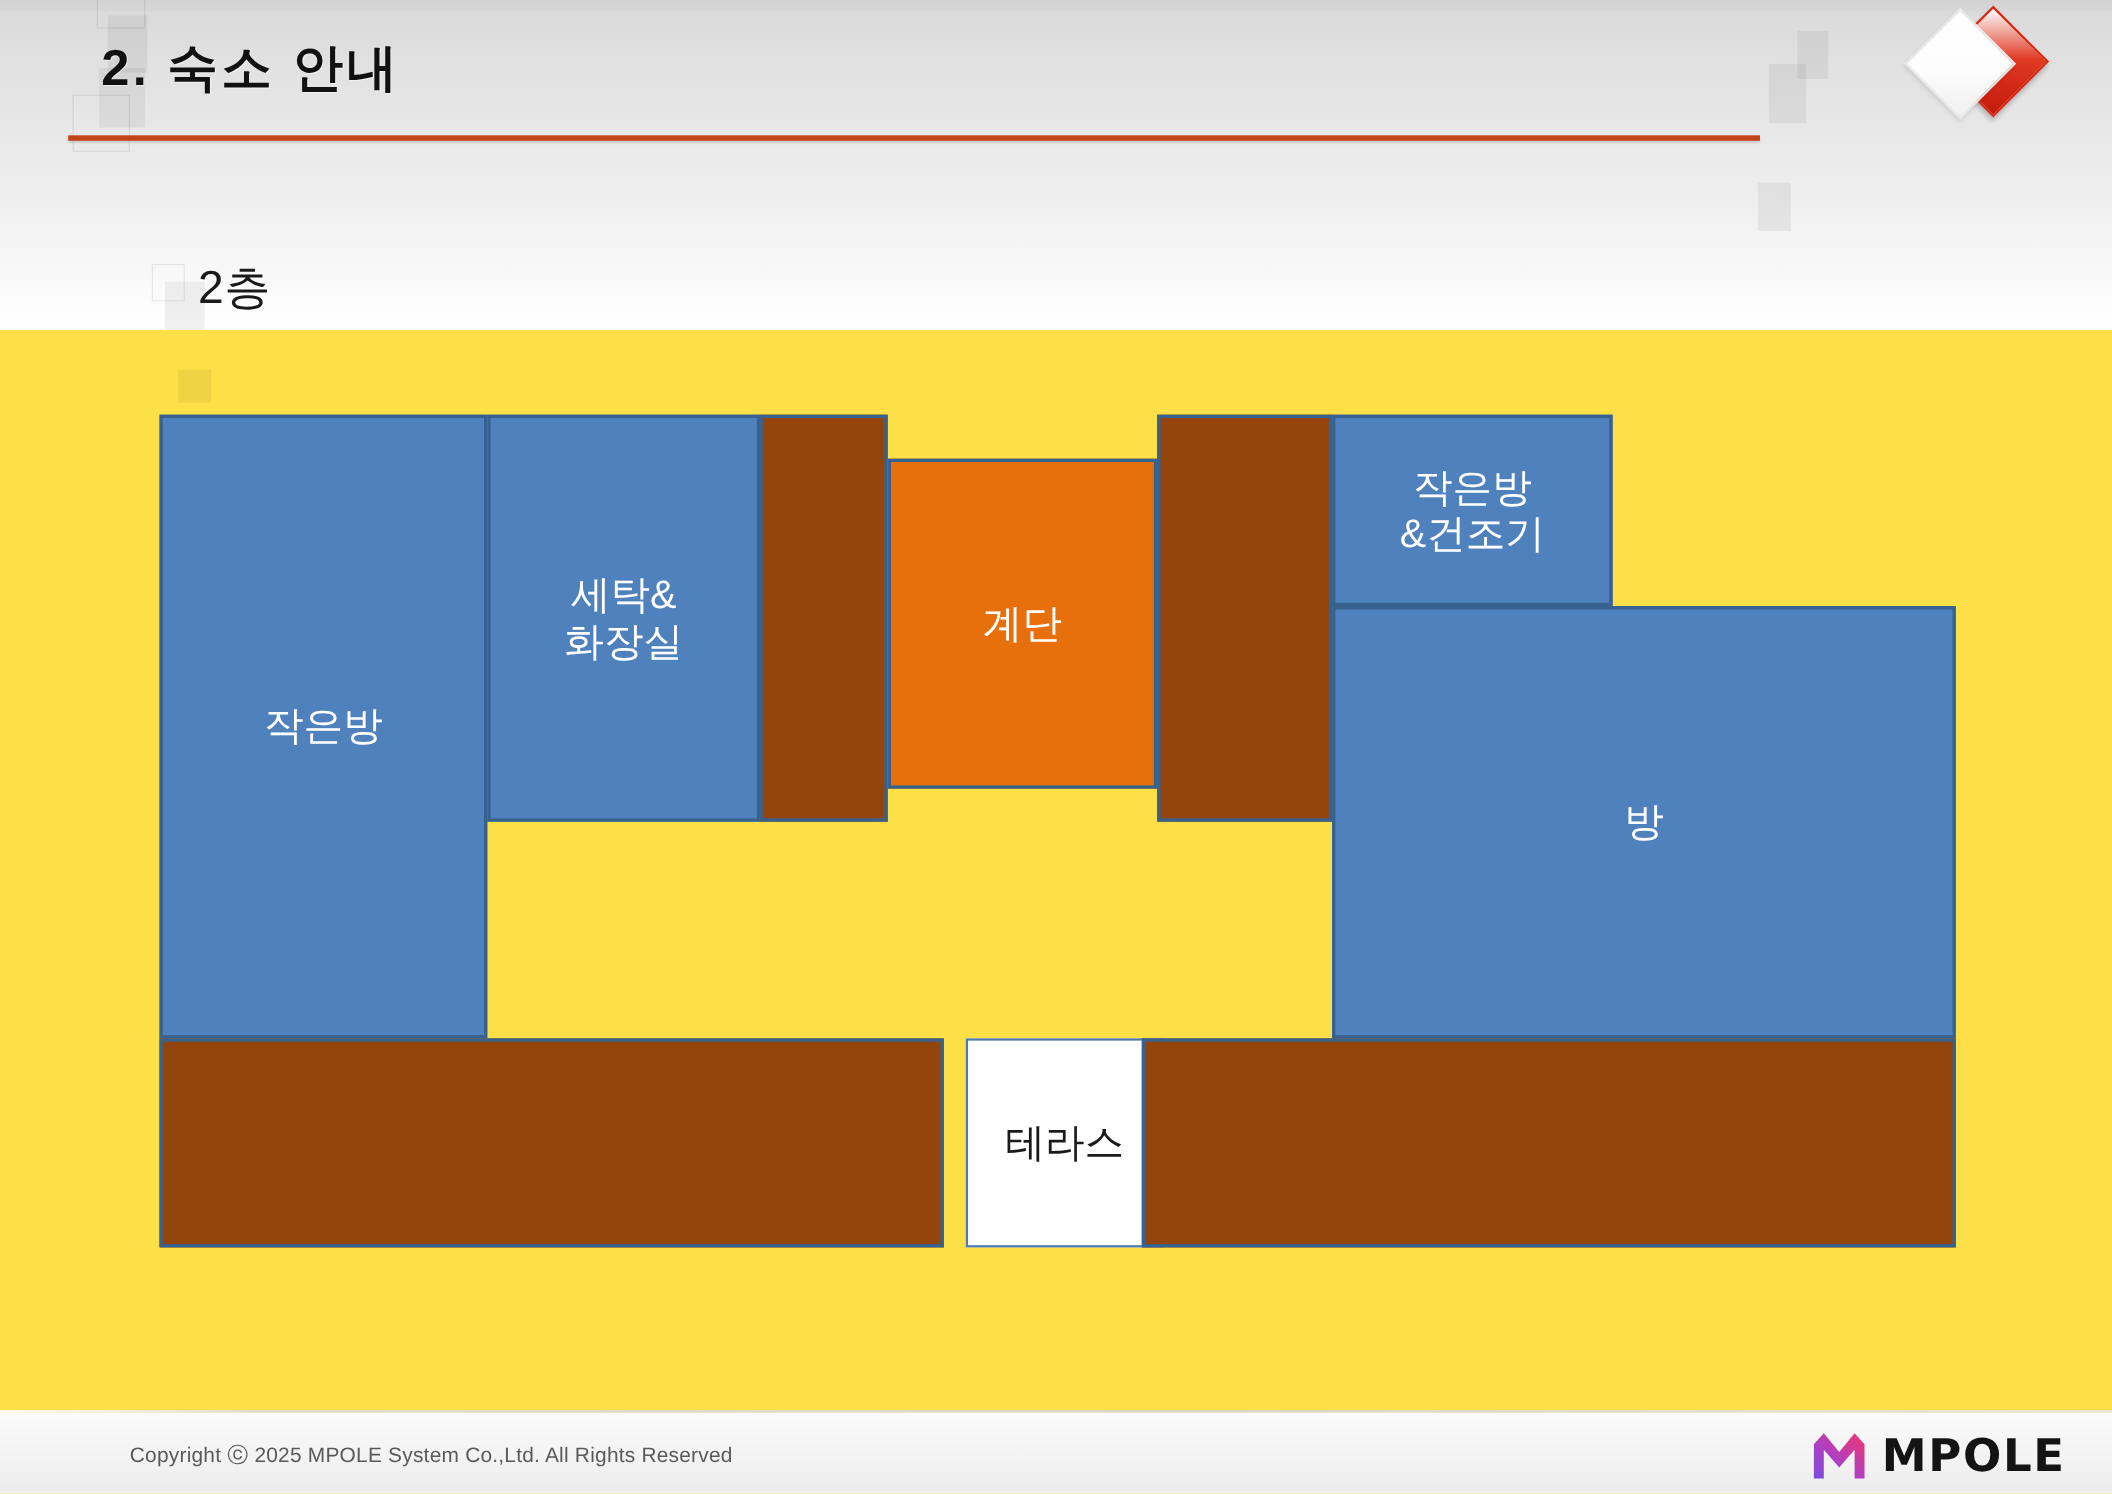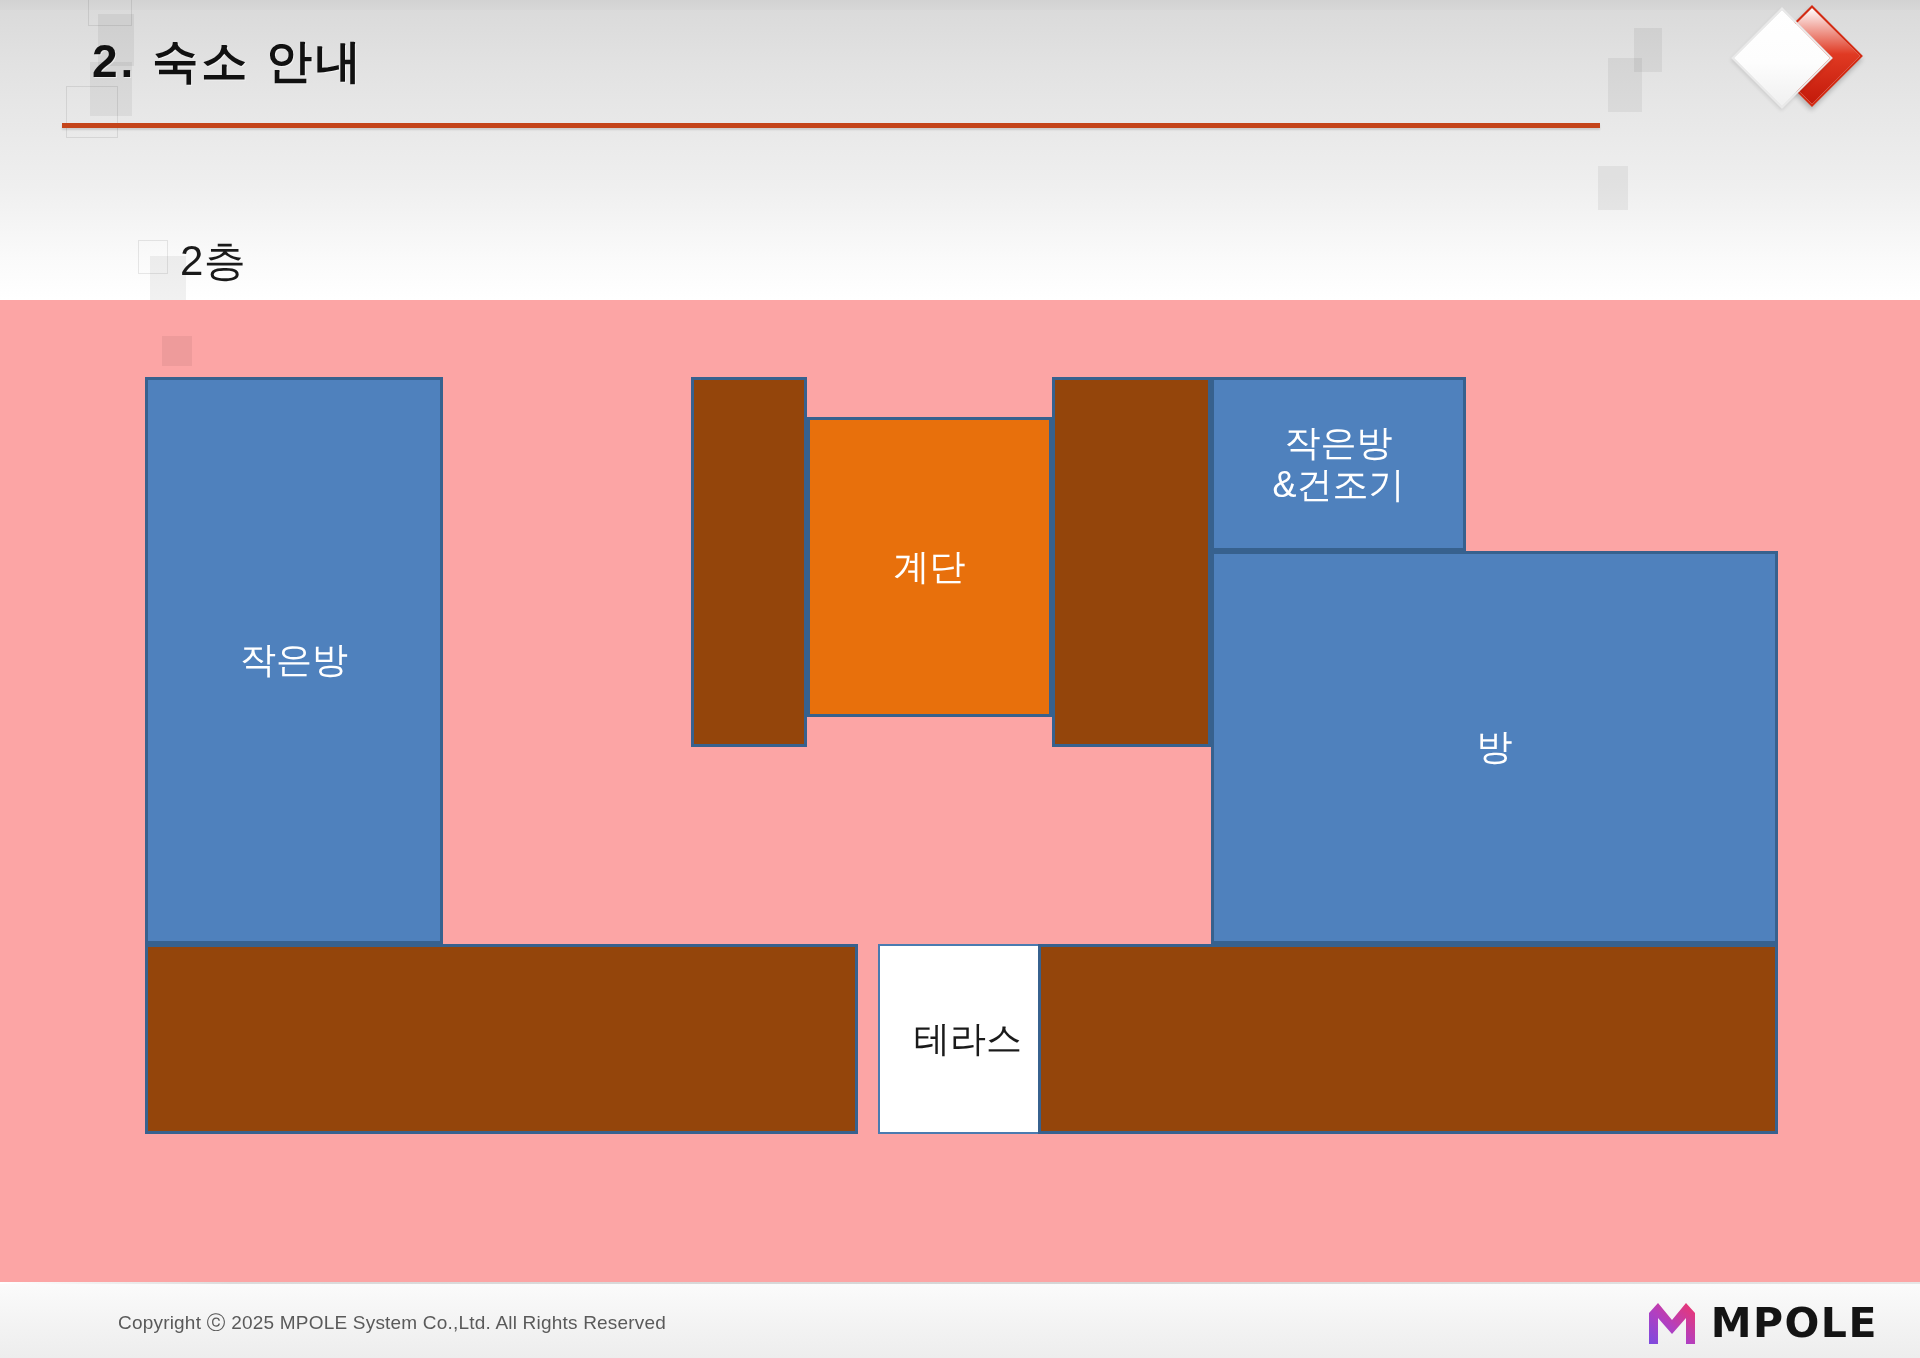--- a/index.html
+++ b/index.html
@@ -6,21 +6,21 @@
   html, body {
     width: 1920px;
     height: 1358px;
     overflow: hidden;
     font-family: "Liberation Sans", "DejaVu Sans", sans-serif;
   }
   #slide {
     position: relative;
     width: 1920px;
     height: 1358px;
-    background: #fca5a5;
+    background: #fde047;
     overflow: hidden;
   }
 
   
   .header-band {
     position: absolute;
     left: 0; top: 0;
     width: 1920px; height: 300px;
     background: linear-gradient(180deg,#d9d9d9 0%, #e2e2e2 22%, #e8e8e8 40%, #efefef 62%, #fafafa 86%, #ffffff 100%);
   }
@@ -181,20 +181,22 @@
 
   <div class="corner-logo">
     <div class="dia dia-red"></div>
     <div class="dia dia-white"></div>
   </div>
 
   <div class="floor-label">2층</div>
 
   <div id="floorplan">
       <div class="room blue" style="left: 0px; top: 0px; width: 298px; height: 567px;"><span>작은방</span></div>
+      <div class="room blue" style="left: 298px; top: 0px; width: 248px; height: 370px;"><span>세탁&amp;
+화장실</span></div>
       <div class="room brown no-label" style="left: 546px; top: 0px; width: 116px; height: 370px;"></div>
       <div class="room orange" style="left: 662px; top: 0px; width: 245px; height: 300px;"><span>계단</span></div>
       <div class="room brown no-label" style="left: 907px; top: 0px; width: 159px; height: 370px;"></div>
       <div class="room blue" style="left: 1066px; top: 0px; width: 255px; height: 174px;"><span>작은방
 &amp;건조기</span></div>
       <div class="room blue" style="left: 1066px; top: 174px; width: 567px; height: 393px;"><span>방</span></div>
       <div class="room brown no-label" style="left: 0px; top: 567px; width: 713px; height: 190px;"></div>
       <div class="room white" style="left: 713px; top: 567px; width: 180px; height: 190px;"><span>테라스</span></div>
       <div class="room brown no-label" style="left: 893px; top: 567px; width: 740px; height: 190px;"></div>
     </div>

